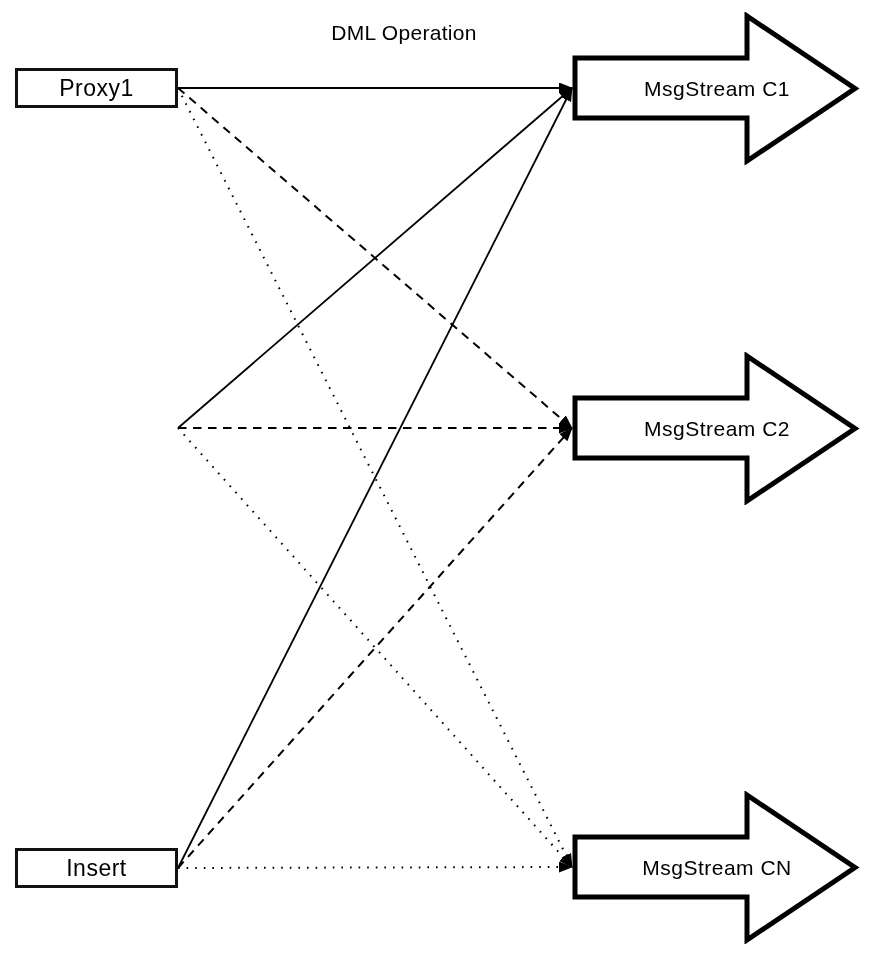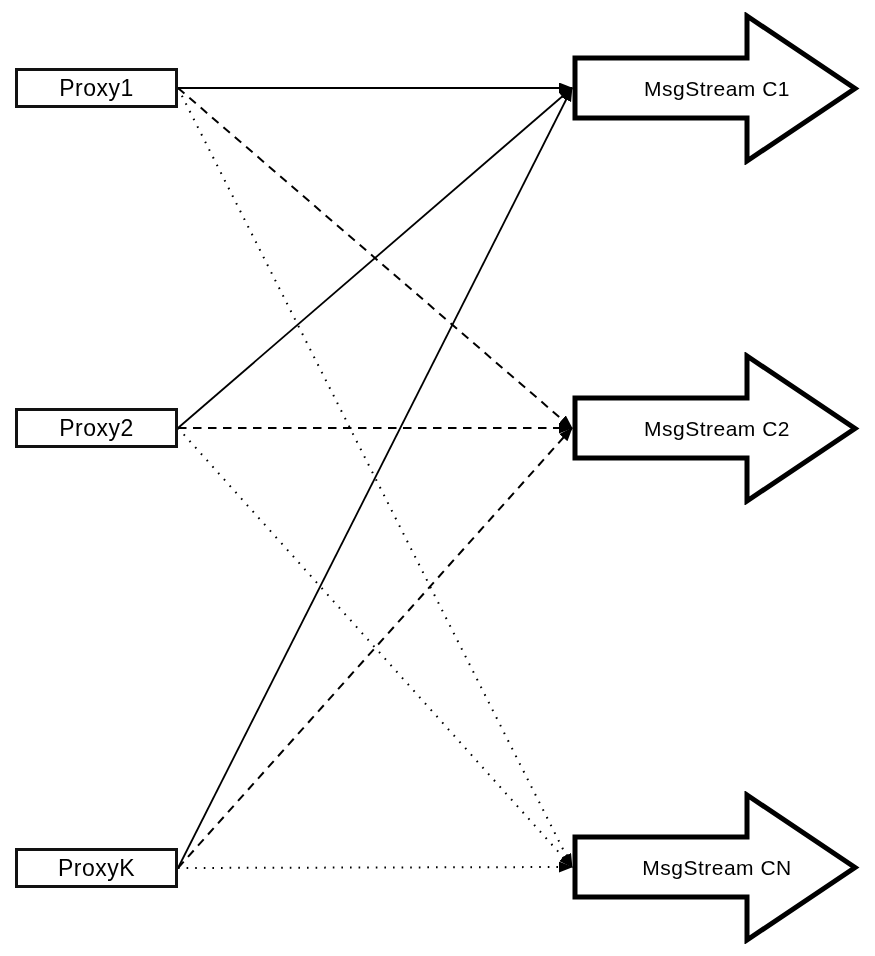--- a/index.html
+++ b/index.html
@@ -45,30 +45,28 @@
       <line x1="178" y1="868" x2="572" y2="88" class="solid" marker-end="url(#ah)"></line>
       <line x1="178" y1="88" x2="572" y2="428" class="dashed" marker-end="url(#ah)"></line>
       <line x1="178" y1="428" x2="572" y2="428" class="dashed" marker-end="url(#ah)"></line>
       <line x1="178" y1="868" x2="572" y2="428" class="dashed" marker-end="url(#ah)"></line>
       <line x1="178" y1="88" x2="572" y2="867" class="dotted" marker-end="url(#ah)"></line>
       <line x1="178" y1="428" x2="572" y2="867" class="dotted" marker-end="url(#ah)"></line>
       <line x1="178" y1="868" x2="572" y2="867" class="dotted" marker-end="url(#ah)"></line>
     </svg>
 
   <div class="dml-label">
+    <span>DML Operation</span>
   </div>
 
   <div class="proxy-box" style="top:68px">
     <span>Proxy1</span>
   </div>
-  <div class="proxy-box" style="top:408px">
-    <span>Proxy2</span>
-  </div>
   <div class="proxy-box" style="top:848px">
-    <span>ProxyK</span>
+    <span>Insert</span>
   </div>
 
   <svg class="stream" style="top:11.5px" viewBox="0 0 290 153" width="290" height="153">
     <polygon points="4,46 176,46 176,4 284,76.5 176,149 176,106 4,106" fill="#ffffff" stroke="#000000" stroke-width="5"></polygon>
     <text x="146" y="84" text-anchor="middle">MsgStream C1</text>
   </svg>
 
   <svg class="stream" style="top:351.5px" viewBox="0 0 290 153" width="290" height="153">
     <polygon points="4,46 176,46 176,4 284,76.5 176,149 176,106 4,106" fill="#ffffff" stroke="#000000" stroke-width="5"></polygon>
     <text x="146" y="84" text-anchor="middle">MsgStream C2</text>

